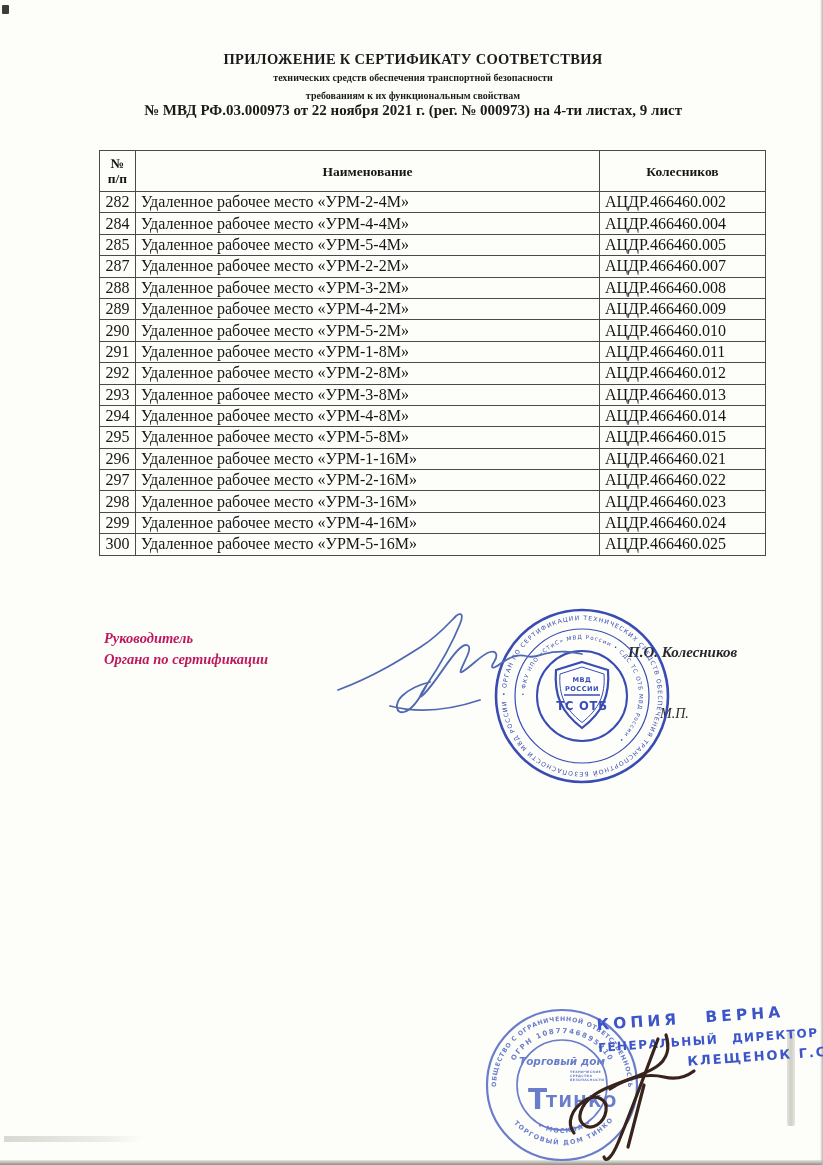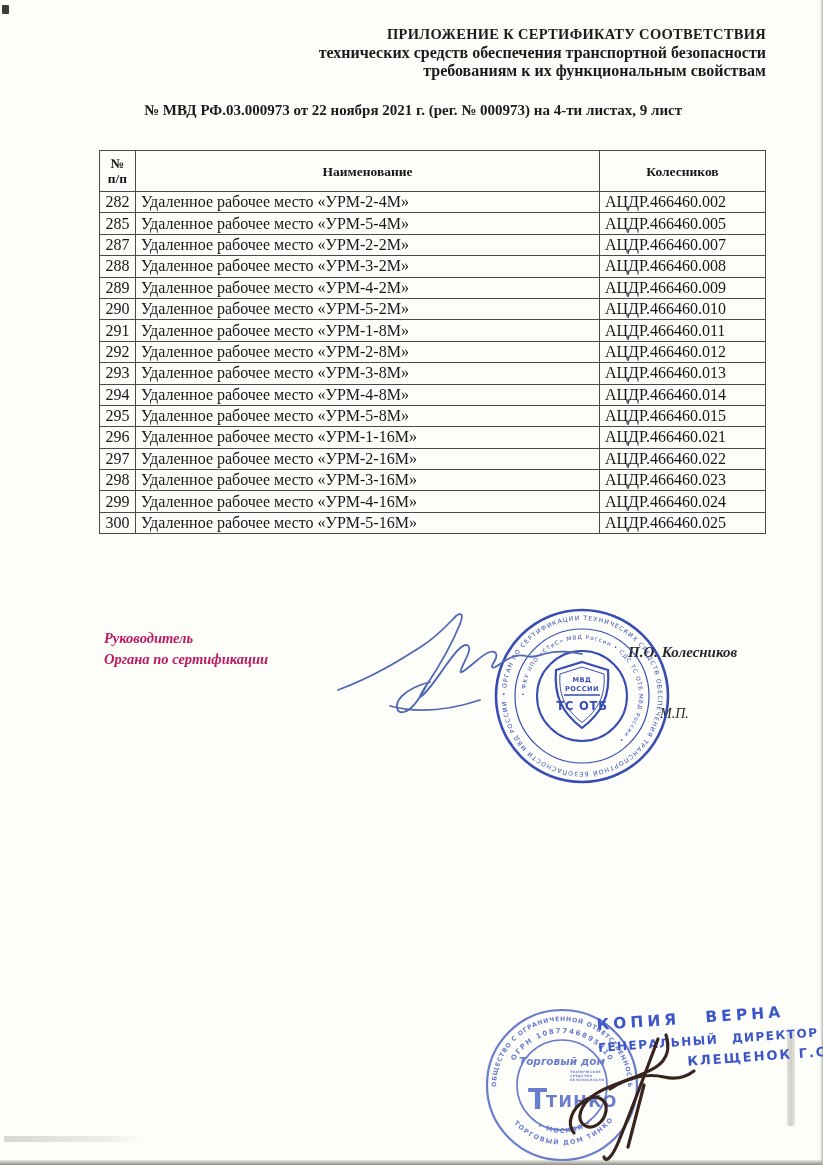--- a/index.html
+++ b/index.html
@@ -1,23 +1,23 @@
 <!DOCTYPE html>
 <html style="--stamp-blue: #2a3fae; --tinko-blue: #5b6fc8; --copy-blue: #3c55c8; --ink-blue: #4f68b4; --ink-dark: #38231d;"><head>
 <meta charset="utf-8">
 <style>
   html,body{margin:0;padding:0;}
   body{width:823px;height:1165px;position:relative;background:#fdfdfa;overflow:hidden;
        font-family:"Liberation Serif", serif;color:#161616;}
   .abs{position:absolute;}
 
   
-  .doc-header{left:60px;top:24px;width:706px;text-align:right;font-weight:bold;color:#1b1b1b;}
+  .doc-header{left:60px;top:49px;width:706px;text-align:center;font-weight:bold;color:#1b1b1b;}
   .doc-header .l1{font-size:14.5px;letter-spacing:.3px;line-height:20px;}
-  .doc-header .l2,.doc-header .l3{font-size:16px;line-height:18px;}
+  .doc-header .l2,.doc-header .l3{font-size:10px;line-height:18px;}
   .cert-line{left:60px;top:102px;width:706px;text-align:center;font-weight:bold;font-size:15px;color:#1b1b1b;}
 
   
   table.items{left:99px;top:150px;width:666px;position:absolute;border-collapse:collapse;table-layout:fixed;}
   table.items th,table.items td{border:1px solid #4a4a4a;font-size:16px;padding:0 5px;overflow:hidden;white-space:nowrap;}
   table.items{border:1.5px solid #3c3c3c;font-family:Liberation Serif, serif;}
   table.items th{font-weight:bold;text-align:center;height:40px;font-size:13.5px;white-space:normal;line-height:15px;}
   table.items td{height:20.4px;line-height:14px;}
   td.c-num{text-align:center;}
   col.w-num{width:36px;} col.w-name{width:464px;} col.w-code{width:166px;}
@@ -76,20 +76,25 @@
       <th>Колесников</th>
     </tr>
   </thead>
   <tbody id="items-body">
       <tr>
         <td class="c-num">282</td>
         <td>Удаленное рабочее место «УРМ-2-4М»</td>
         <td>АЦДР.466460.002</td>
       </tr>
       <tr>
+        <td class="c-num">284</td>
+        <td>Удаленное рабочее место «УРМ-4-4М»</td>
+        <td>АЦДР.466460.004</td>
+      </tr>
+      <tr>
         <td class="c-num">285</td>
         <td>Удаленное рабочее место «УРМ-5-4М»</td>
         <td>АЦДР.466460.005</td>
       </tr>
       <tr>
         <td class="c-num">287</td>
         <td>Удаленное рабочее место «УРМ-2-2М»</td>
         <td>АЦДР.466460.007</td>
       </tr>
       <tr>

